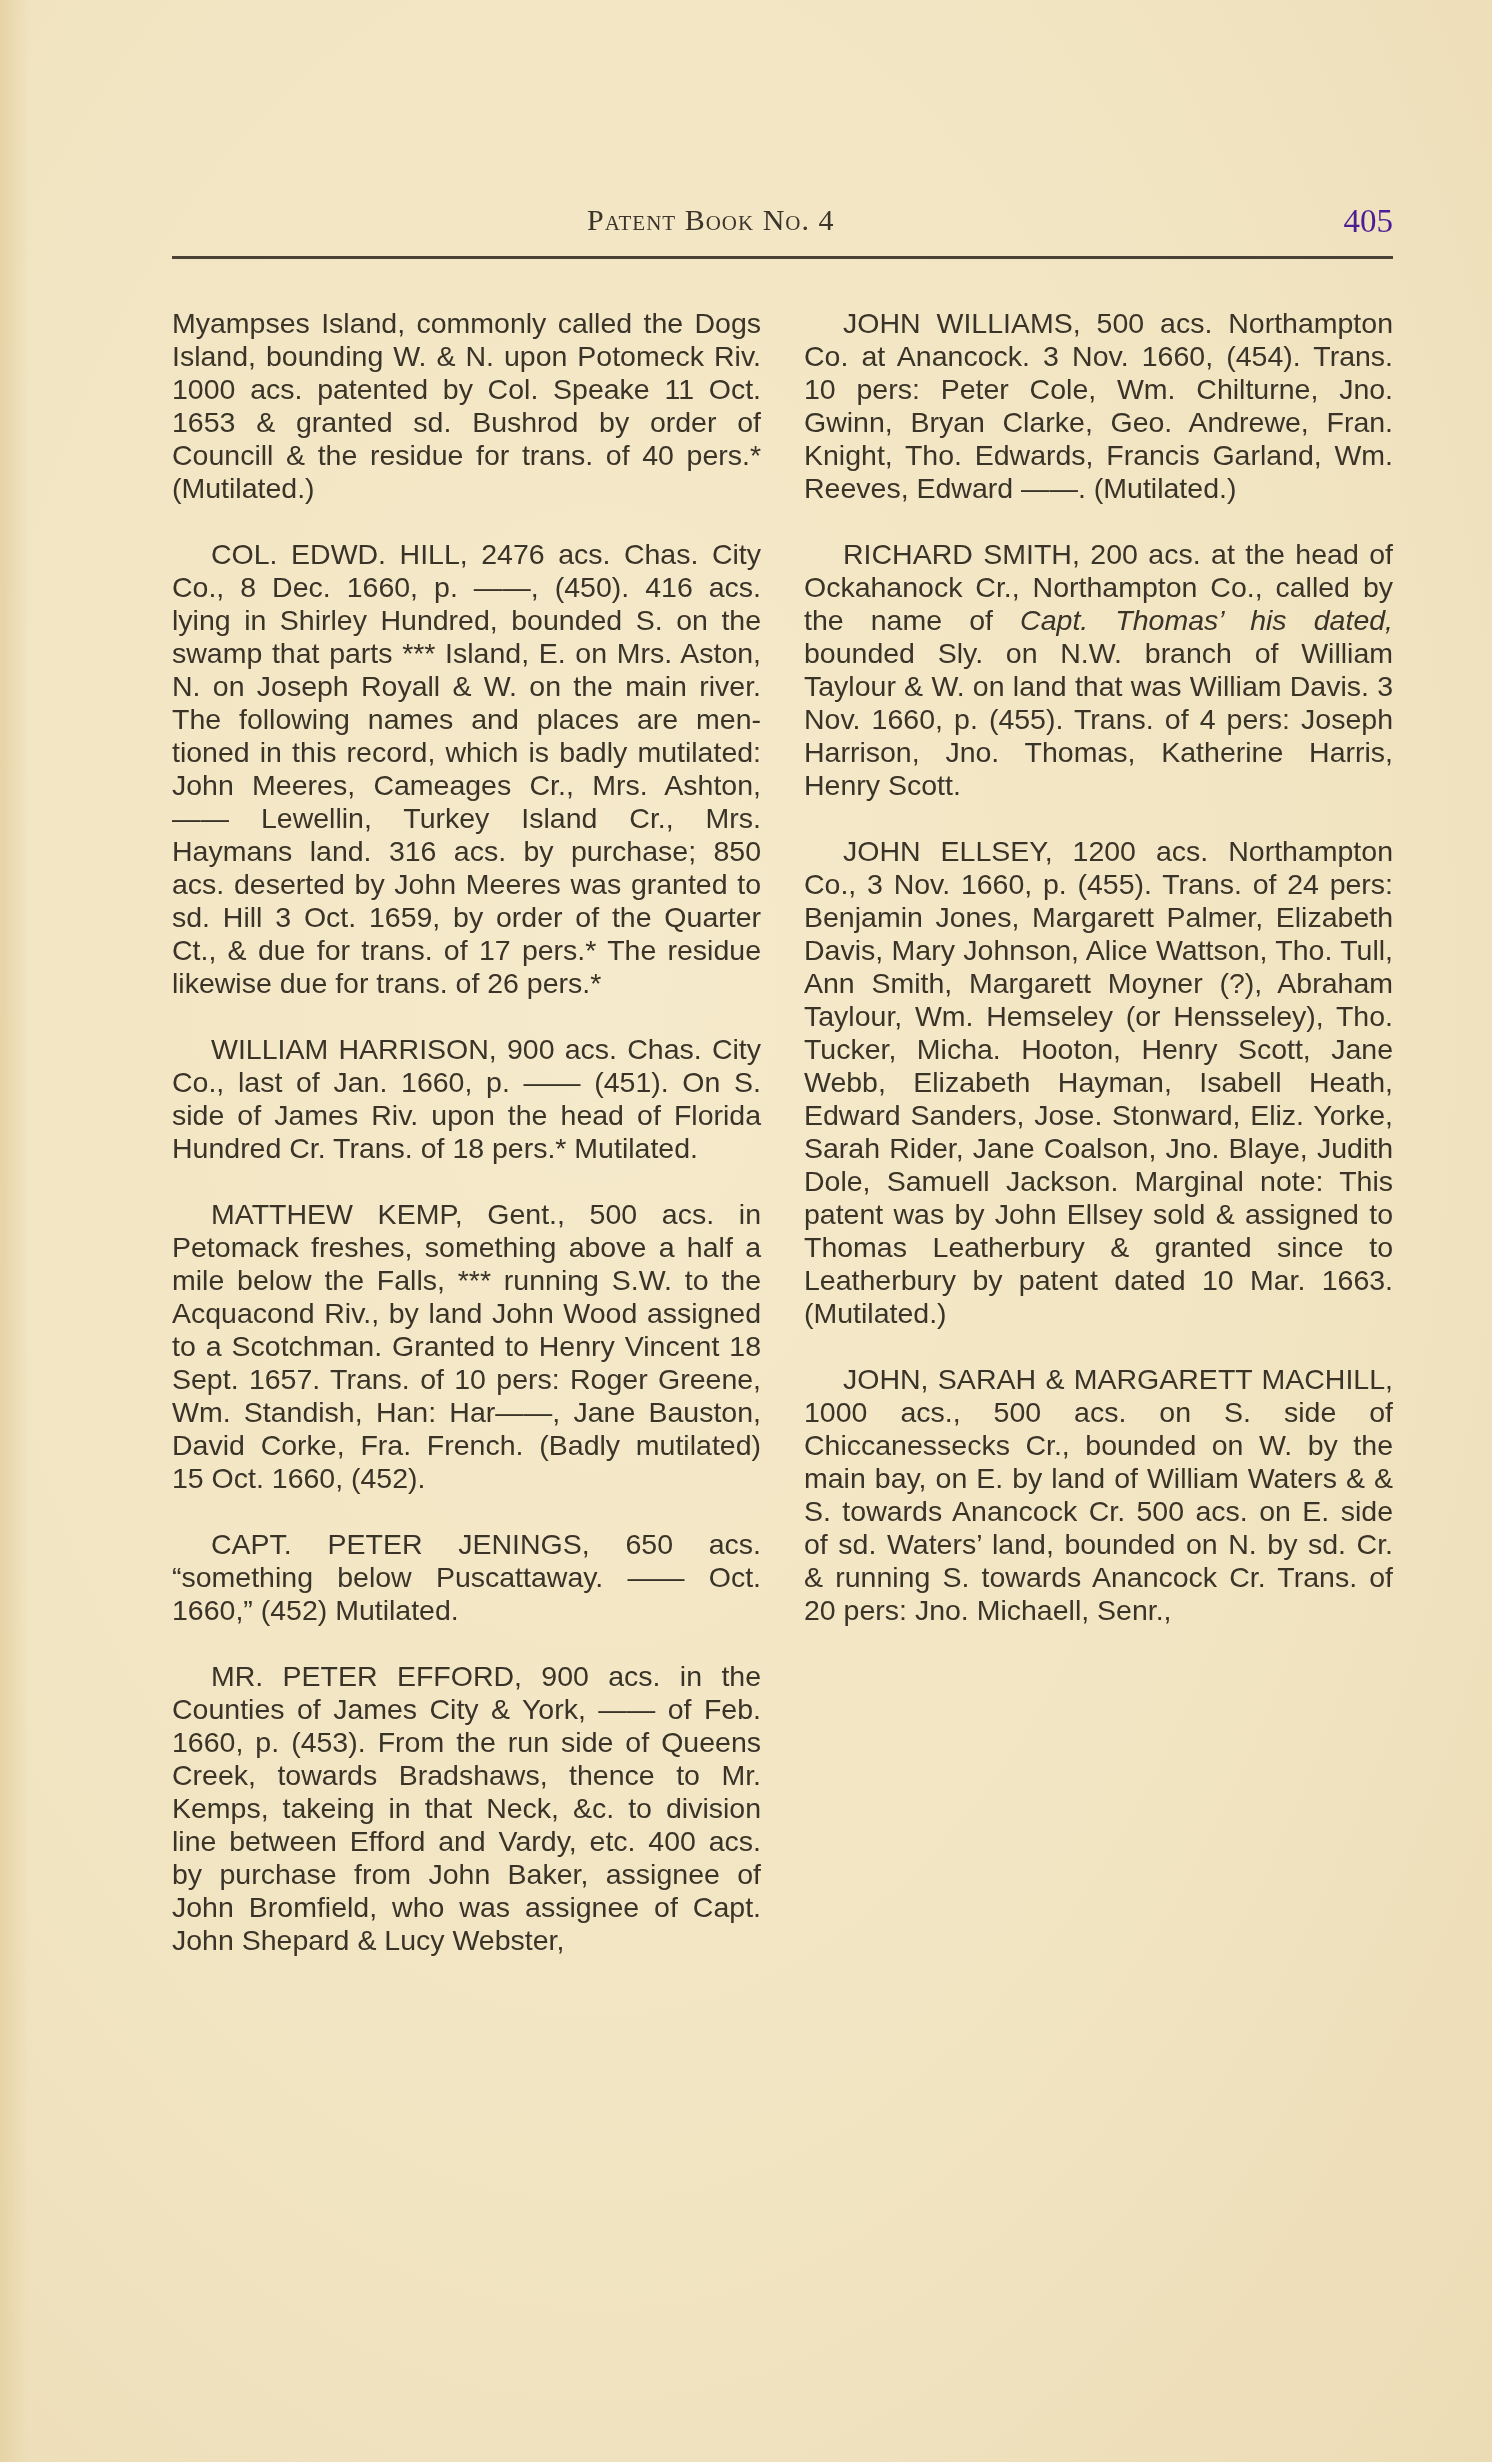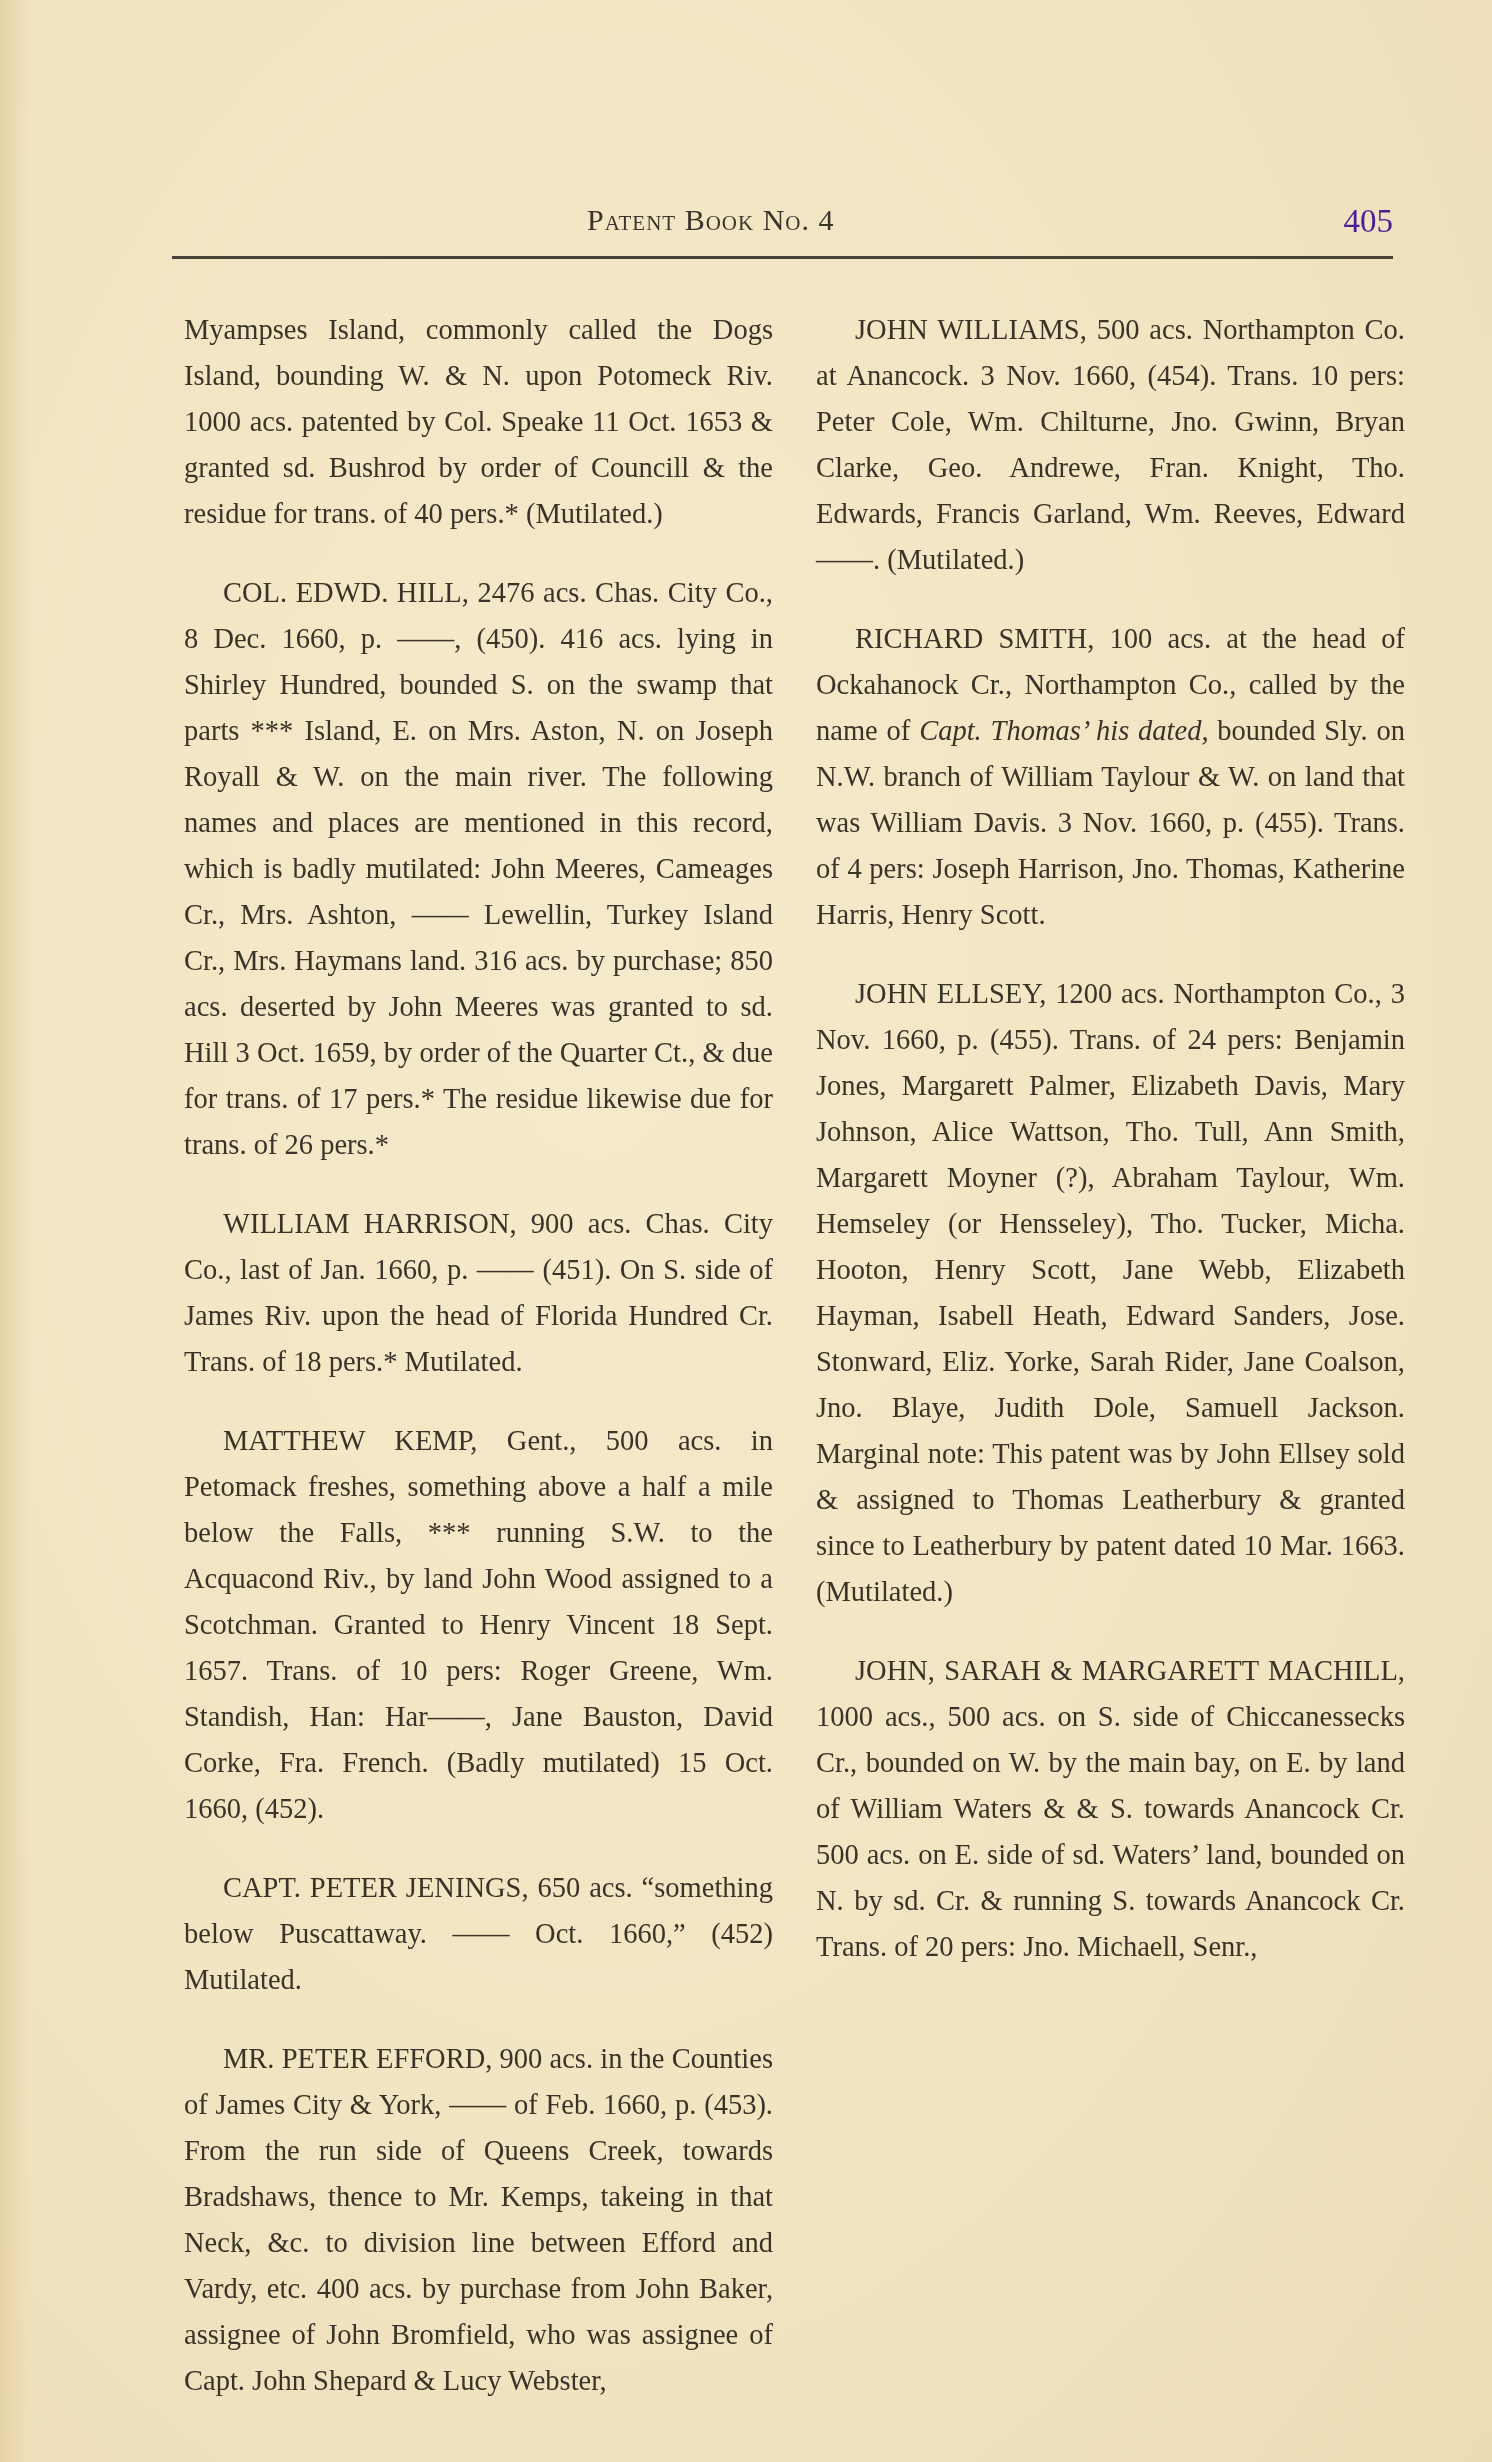--- a/index.html
+++ b/index.html
@@ -52,26 +52,25 @@
     top: 256px;
     left: 172px;
     width: 1221px;
     height: 2.9px;
     background: #4a4236;
   }
   .column {
     position: absolute;
     top: 307px;
     width: 589px;
-    font-family: Liberation Serif, serif;
+    font-family: Liberation Sans, sans-serif;
     font-size: 28.5px;
-    line-height: 46px;
+    line-height: 33px;
     text-align: justify;
     hyphens: manual;
-    margin-left: 12px;
   }
   .col-left { left: 172px; }
   .col-right { left: 804px; }
   .entry {
     margin: 0 0 33px 0;
     text-indent: 39px;
   }
   .entry.cont { text-indent: 0; }
   .entry span.it { font-style: italic; }
 </style>
@@ -90,17 +89,17 @@
   <p class="entry cont">Myampses Island, commonly called the Dogs Island, bounding W. &amp; N. upon Potomeck Riv. 1000 acs. patented by Col. Speake 11 Oct. 1653 &amp; granted sd. Bushrod by order of Councill &amp; the residue for trans. of 40 pers.* (Muti­lated.)</p>
   <p class="entry">COL. EDWD. HILL, 2476 acs. Chas. City Co., 8 Dec. 1660, p. ——, (450). 416 acs. lying in Shirley Hundred, bounded S. on the swamp that parts *** Island, E. on Mrs. Aston, N. on Joseph Royall &amp; W. on the main river. The following names and places are men­tioned in this record, which is badly mutilated: John Meeres, Cameages Cr., Mrs. Ashton, —— Lewellin, Turkey Island Cr., Mrs. Haymans land. 316 acs. by purchase; 850 acs. deserted by John Meeres was granted to sd. Hill 3 Oct. 1659, by order of the Quarter Ct., &amp; due for trans. of 17 pers.* The residue likewise due for trans. of 26 pers.*</p>
   <p class="entry">WILLIAM HARRISON, 900 acs. Chas. City Co., last of Jan. 1660, p. —— (451). On S. side of James Riv. upon the head of Florida Hundred Cr. Trans. of 18 pers.* Mutilated.</p>
   <p class="entry">MATTHEW KEMP, Gent., 500 acs. in Petomack freshes, something above a half a mile below the Falls, *** run­ning S.W. to the Acquacond Riv., by land John Wood assigned to a Scotch­man. Granted to Henry Vincent 18 Sept. 1657. Trans. of 10 pers: Roger Greene, Wm. Standish, Han: Har——, Jane Bauston, David Corke, Fra. French. (Badly mutilated) 15 Oct. 1660, (452).</p>
   <p class="entry">CAPT. PETER JENINGS, 650 acs. “something below Puscattaway. —— Oct. 1660,” (452) Mutilated.</p>
   <p class="entry">MR. PETER EFFORD, 900 acs. in the Counties of James City &amp; York, —— of Feb. 1660, p. (453). From the run side of Queens Creek, towards Bradshaws, thence to Mr. Kemps, take­ing in that Neck, &amp;c. to division line between Efford and Vardy, etc. 400 acs. by purchase from John Baker, assignee of John Bromfield, who was assignee of Capt. John Shepard &amp; Lucy Webster,</p>
 </div>
 
 <div class="column col-right">
   <p class="entry">JOHN WILLIAMS, 500 acs. North­ampton Co. at Anancock. 3 Nov. 1660, (454). Trans. 10 pers: Peter Cole, Wm. Chilturne, Jno. Gwinn, Bryan Clarke, Geo. Andrewe, Fran. Knight, Tho. Edwards, Francis Garland, Wm. Reeves, Edward ——. (Mutilated.)</p>
-  <p class="entry"><span>RICHARD SMITH, 100 acs. at the head of Ockahanock Cr., Northampton Co., called by the name of </span><span class="it">Capt. Tho­mas’ his dated,</span><span> bounded Sly. on N.W. branch of William Taylour &amp; W. on land that was William Davis. 3 Nov. 1660, p. (455). Trans. of 4 pers: Joseph Harrison, Jno. Thomas, Kather­ine Harris, Henry Scott.</span></p>
+  <p class="entry"><span>RICHARD SMITH, 200 acs. at the head of Ockahanock Cr., Northampton Co., called by the name of </span><span class="it">Capt. Tho­mas’ his dated,</span><span> bounded Sly. on N.W. branch of William Taylour &amp; W. on land that was William Davis. 3 Nov. 1660, p. (455). Trans. of 4 pers: Joseph Harrison, Jno. Thomas, Kather­ine Harris, Henry Scott.</span></p>
   <p class="entry">JOHN ELLSEY, 1200 acs. Northamp­ton Co., 3 Nov. 1660, p. (455). Trans. of 24 pers: Benjamin Jones, Margarett Palmer, Elizabeth Davis, Mary Johnson, Alice Wattson, Tho. Tull, Ann Smith, Margarett Moyner (?), Abraham Tay­lour, Wm. Hemseley (or Hensseley), Tho. Tucker, Micha. Hooton, Henry Scott, Jane Webb, Elizabeth Hayman, Isabell Heath, Edward Sanders, Jose. Stonward, Eliz. Yorke, Sarah Rider, Jane Coalson, Jno. Blaye, Judith Dole, Samuell Jackson. Marginal note: This patent was by John Ellsey sold &amp; as­signed to Thomas Leatherbury &amp; granted since to Leatherbury by patent dated 10 Mar. 1663. (Mutilated.)</p>
   <p class="entry">JOHN, SARAH &amp; MARGARETT MACHILL, 1000 acs., 500 acs. on S. side of Chiccanessecks Cr., bounded on W. by the main bay, on E. by land of William Waters &amp; &amp; S. towards Anan­cock Cr. 500 acs. on E. side of sd. Waters’ land, bounded on N. by sd. Cr. &amp; running S. towards Anancock Cr. Trans. of 20 pers: Jno. Michaell, Senr.,</p>
 </div>
 
 
 </body></html>

